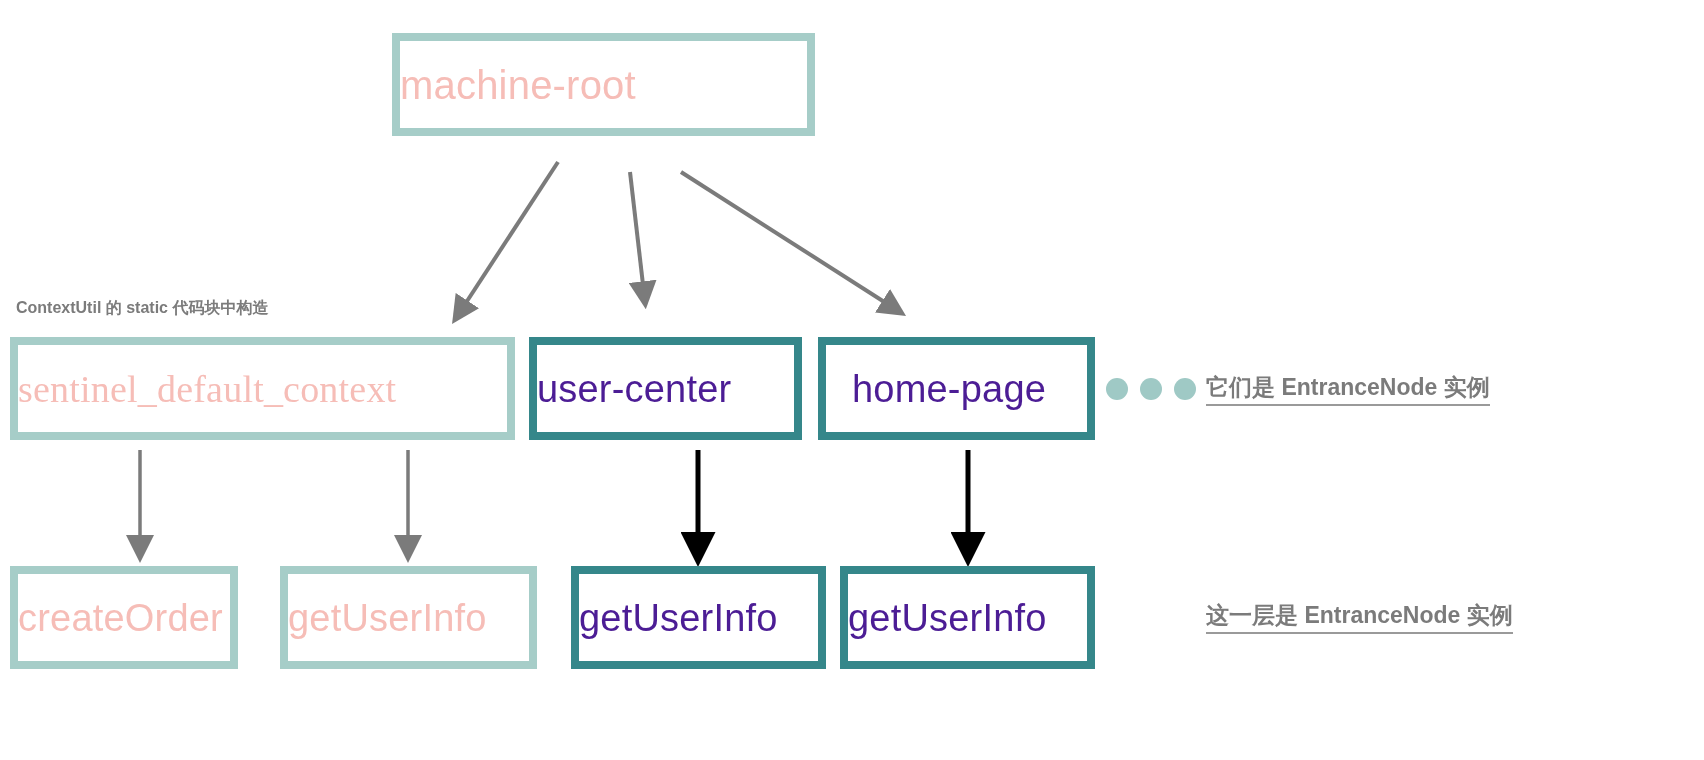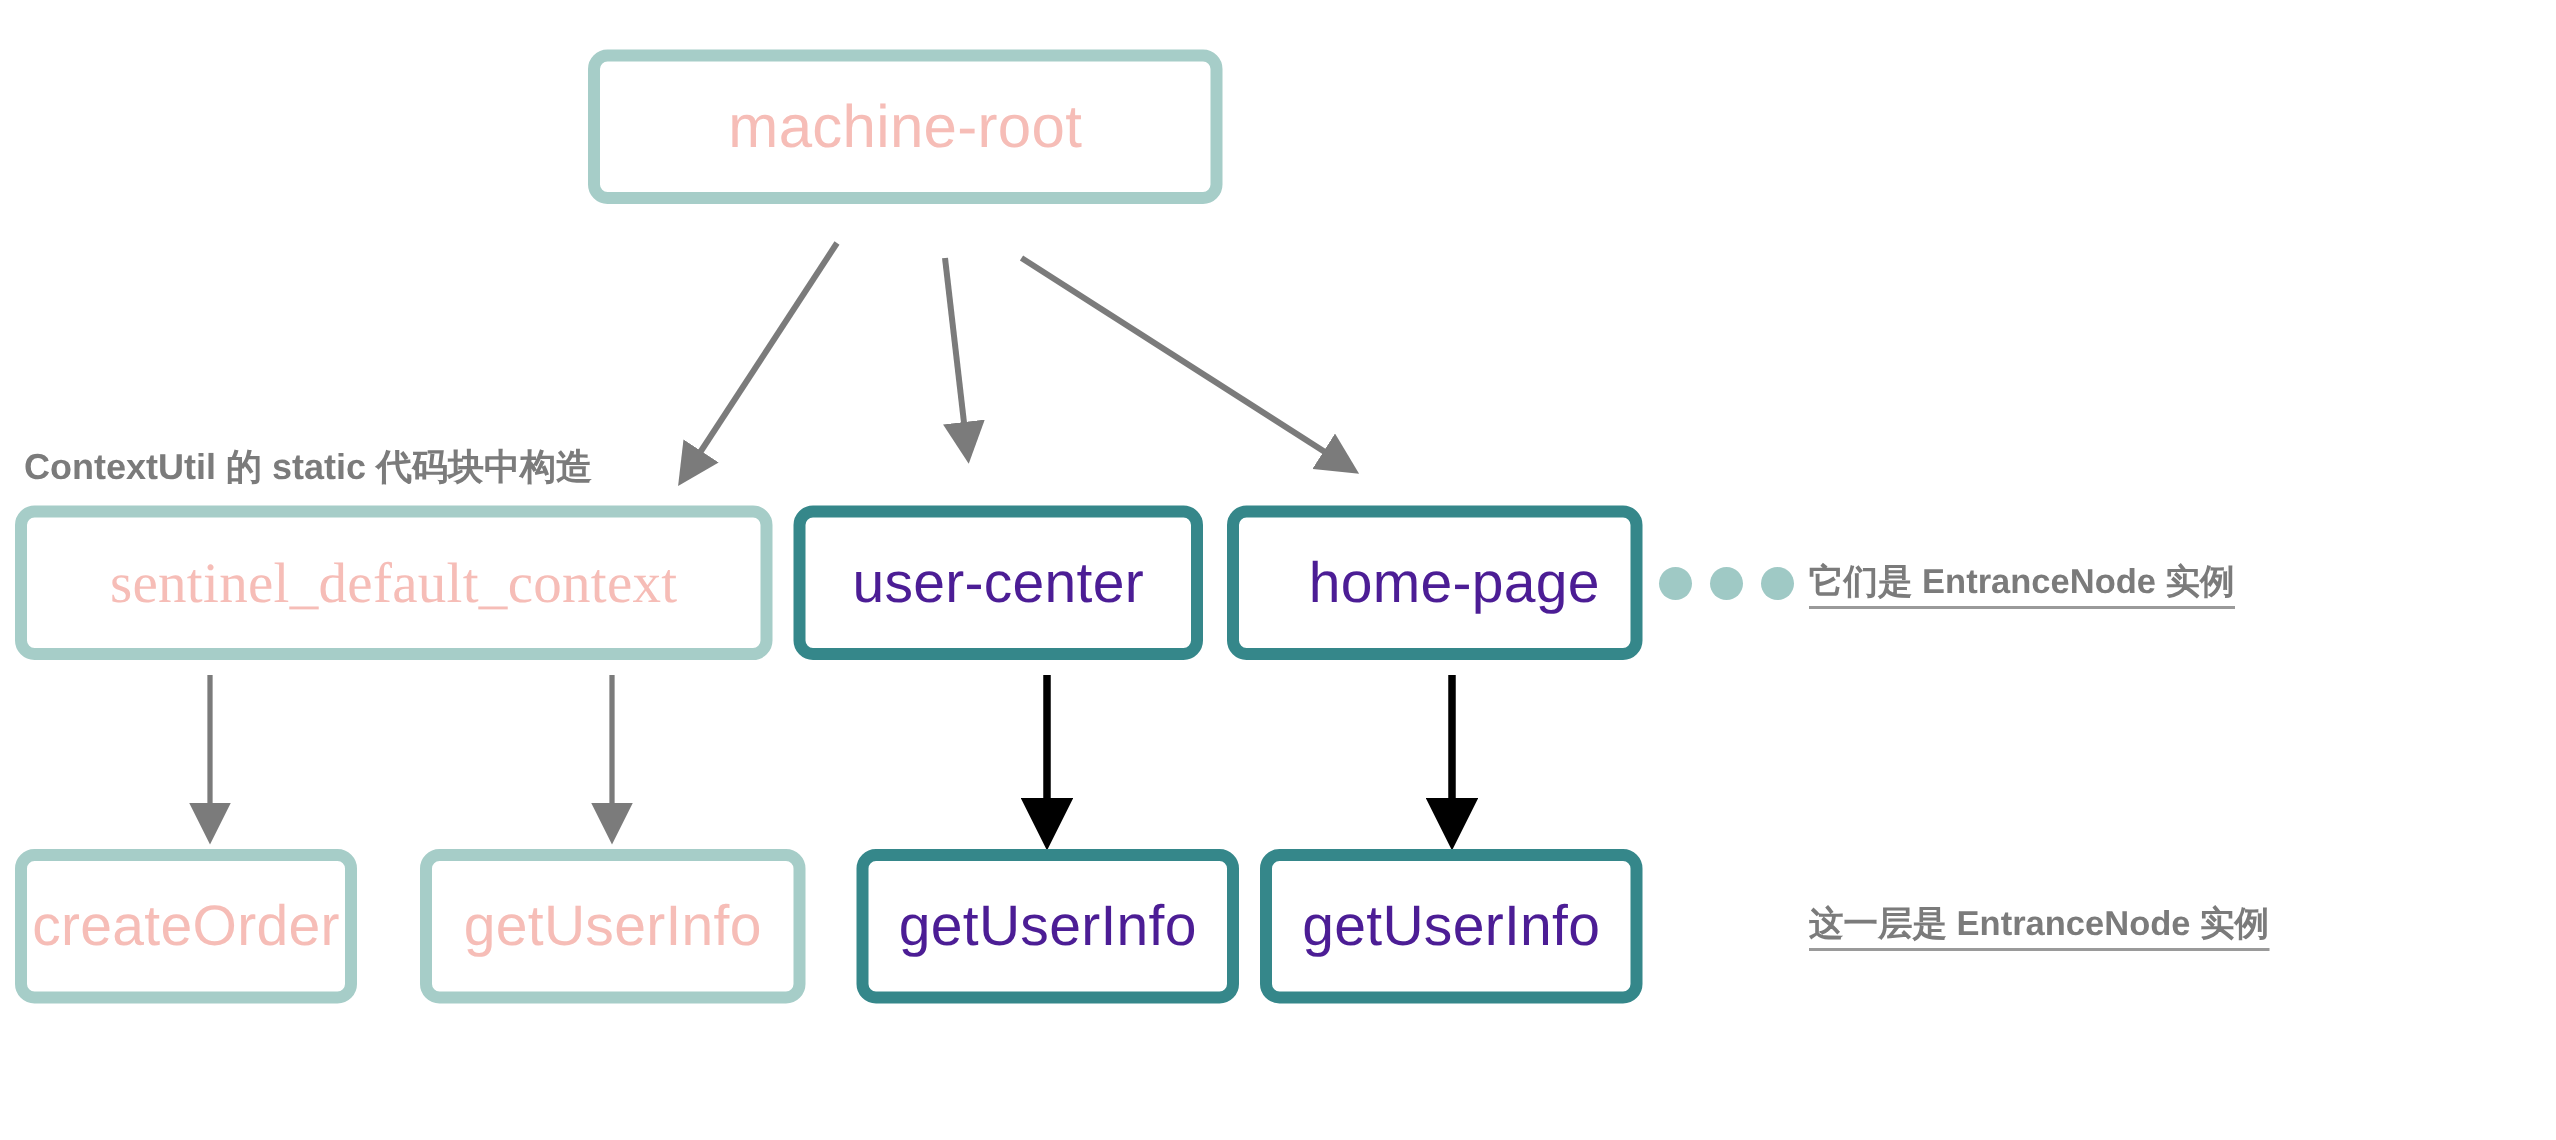--- a/index.html
+++ b/index.html
@@ -22,24 +22,23 @@
     width: 1704px;
     height: 760px;
   }
 
   
   .node {
     position: absolute;
     box-sizing: border-box;
     display: flex;
     align-items: center;
-    justify-content: center;
+    justify-content: flex-start;
     background: #ffffff;
     white-space: nowrap;
-    border-radius: 13px;
   }
   .node .node-label {
     display: block;
     line-height: 1;
     letter-spacing: 0.2px;
   }
 
   
   .node.light {
     border: 8px solid #a6cdc8;
@@ -63,21 +62,21 @@
 
   
   .anno {
     position: absolute;
     color: #7b7b7b;
     font-weight: bold;
     white-space: nowrap;
     line-height: 1;
   }
   .anno.small {
-    font-size: 24px;
+    font-size: 16px;
   }
   .anno.legend {
     font-size: 23px;
     border-bottom: 2px solid #9a9a9a;
     padding-bottom: 5px;
   }
 
   
   .dots {
     position: absolute;

